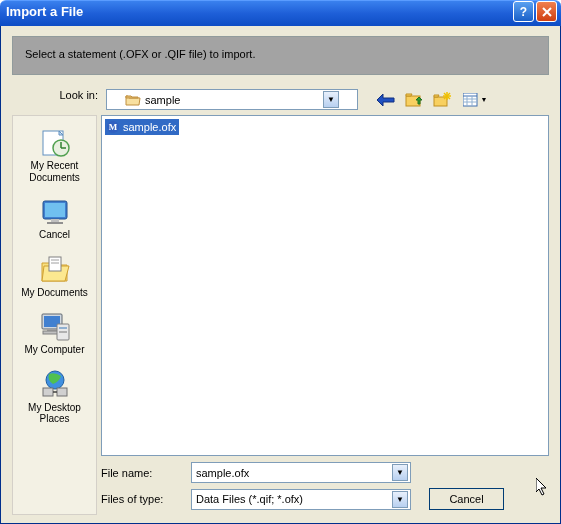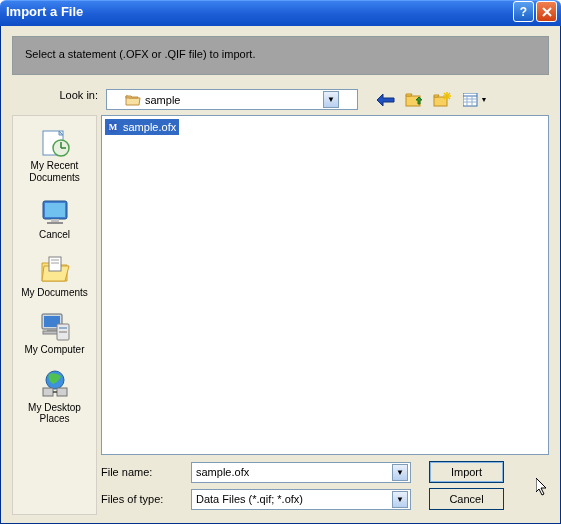--- a/index.html
+++ b/index.html
@@ -199,21 +199,20 @@
         </div>
       </div>
 
       <div class="bottom-rows">
         <div class="bottom-row">
           <span class="bottom-label">File name:</span>
           <div class="bottom-combo">
             <span class="combo-text">sample.ofx</span>
             <div class="combo-arrow">▼</div>
           </div>
-          <button class="action-btn default">Import</button>
         </div>
         <div class="bottom-row">
           <span class="bottom-label">Files of type:</span>
           <div class="bottom-combo">
             <span class="combo-text">Data Files (*.qif; *.ofx)</span>
             <div class="combo-arrow">▼</div>
           </div>
           <button class="action-btn">Cancel</button>
         </div>
       </div>

